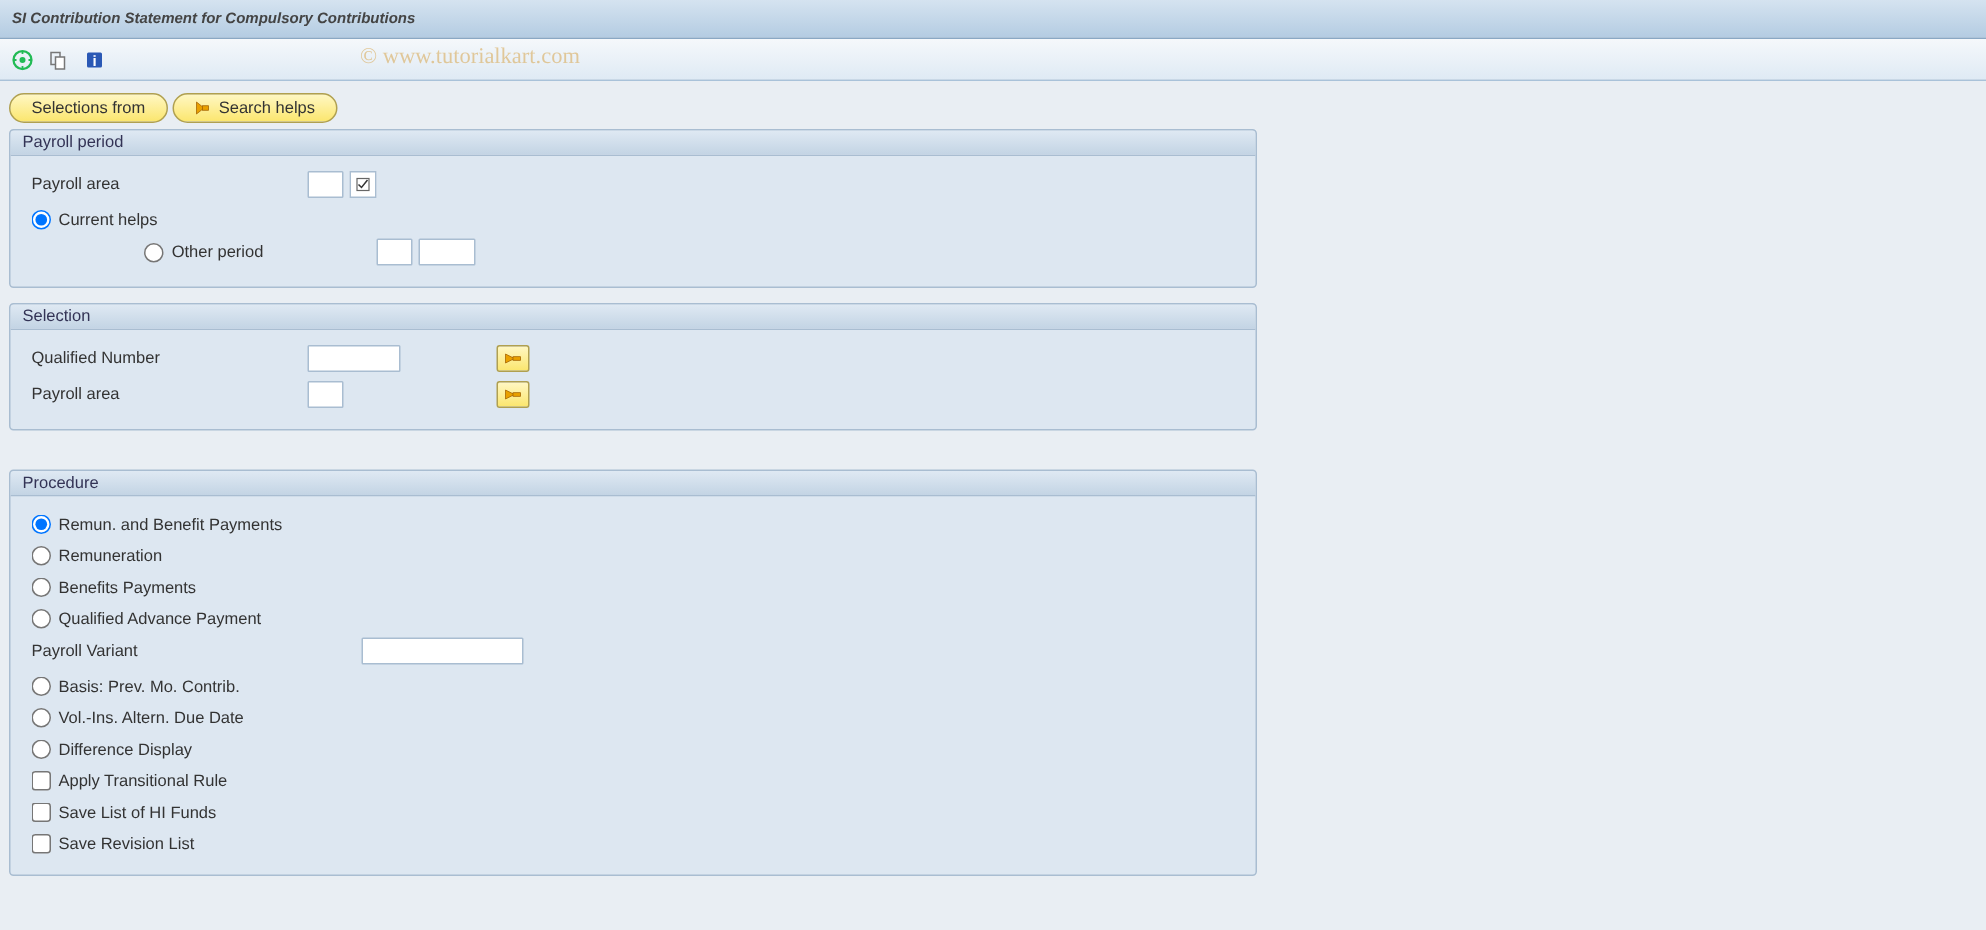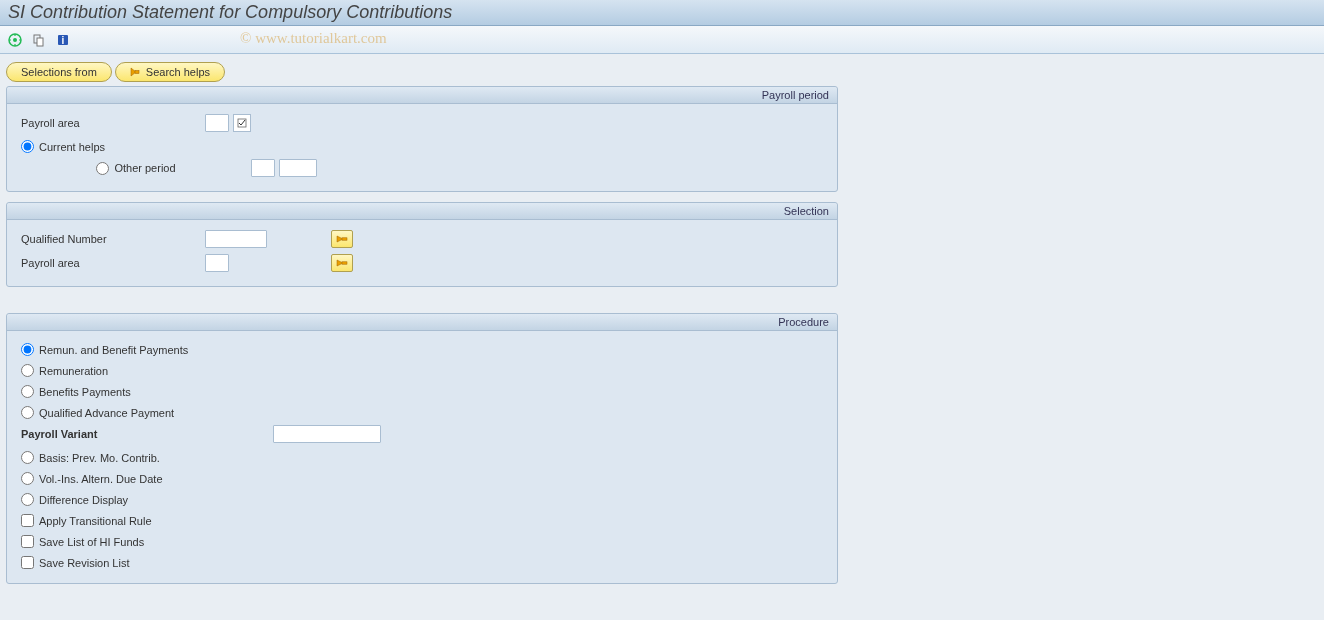--- a/index.html
+++ b/index.html
@@ -14,22 +14,22 @@
     }
     .title-bar {
       background: linear-gradient(to bottom, #d5e3f0 0%, #b4cce2 100%);
       border-bottom: 1px solid #8aa8c4;
       padding: 4px 8px;
       height: 26px;
       display: flex;
       align-items: center;
     }
     .title-bar h1 {
-      font-size: 18px;
-      font-weight: normal;
+      font-size: 10px;
+      font-weight: bold;
       font-style: italic;
       color: #444;
     }
     .toolbar {
       background: linear-gradient(to bottom, #f5f8fb, #dfeaf4);
       border-bottom: 1px solid #a9c2d9;
       padding: 4px 6px;
       height: 28px;
       display: flex;
       align-items: center;
@@ -85,21 +85,20 @@
       margin-bottom: 10px;
       width: 832px;
     }
     .groupbox-header {
       background: linear-gradient(to bottom, #dfe9f3, #c3d4e4);
       border-bottom: 1px solid #a9bdd1;
       padding: 2px 8px;
       font-size: 11px;
       color: #335;
       border-radius: 3px 3px 0 0;
-      text-align: right;
     }
     .groupbox-body {
       padding: 8px 14px 10px 14px;
     }
     .field-row {
       display: flex;
       align-items: center;
       min-height: 22px;
       margin-bottom: 2px;
     }
@@ -284,21 +283,21 @@
       </div>
       <div class="radio-row">
         <input type="radio" name="proc1" style="">
         <span>Benefits Payments</span>
       </div>
       <div class="radio-row">
         <input type="radio" name="proc1" style="">
         <span>Qualified Advance Payment</span>
       </div>
       <div class="field-row">
-        <div class="label-col" style="width:252px;font-weight:bold;">Payroll Variant</div>
+        <div class="label-col" style="width:220px;">Payroll Variant</div>
         <div class="input-col">
           <input type="text" class="sap-input w-med" value="" style="">
         </div>
       </div>
       <div class="radio-row">
         <input type="radio" name="proc2" style="">
         <span>Basis: Prev. Mo. Contrib.</span>
       </div>
       <div class="radio-row">
         <input type="radio" name="proc2" style="">

